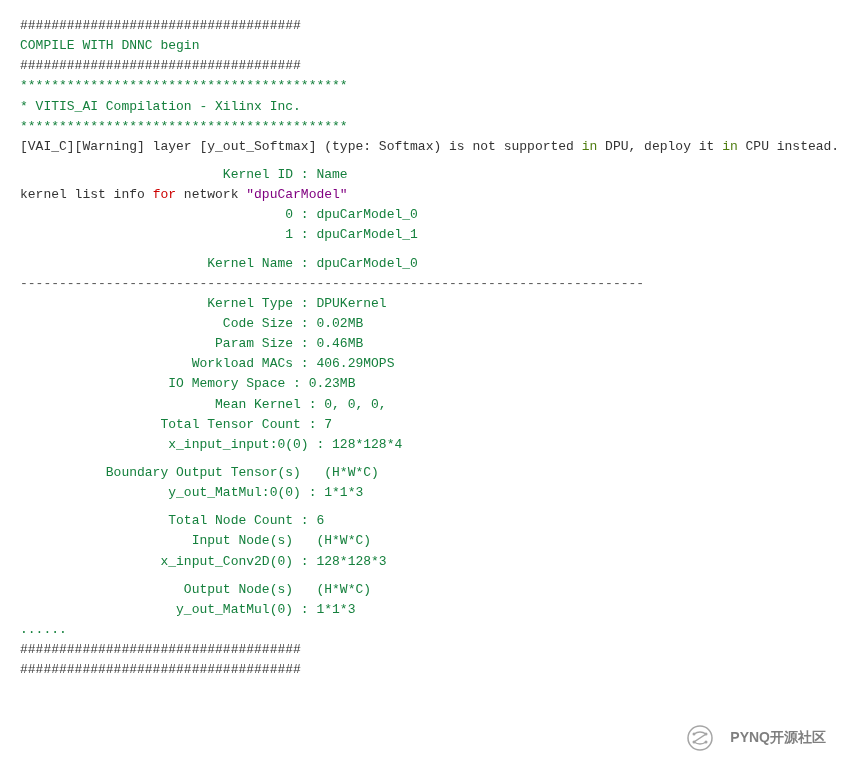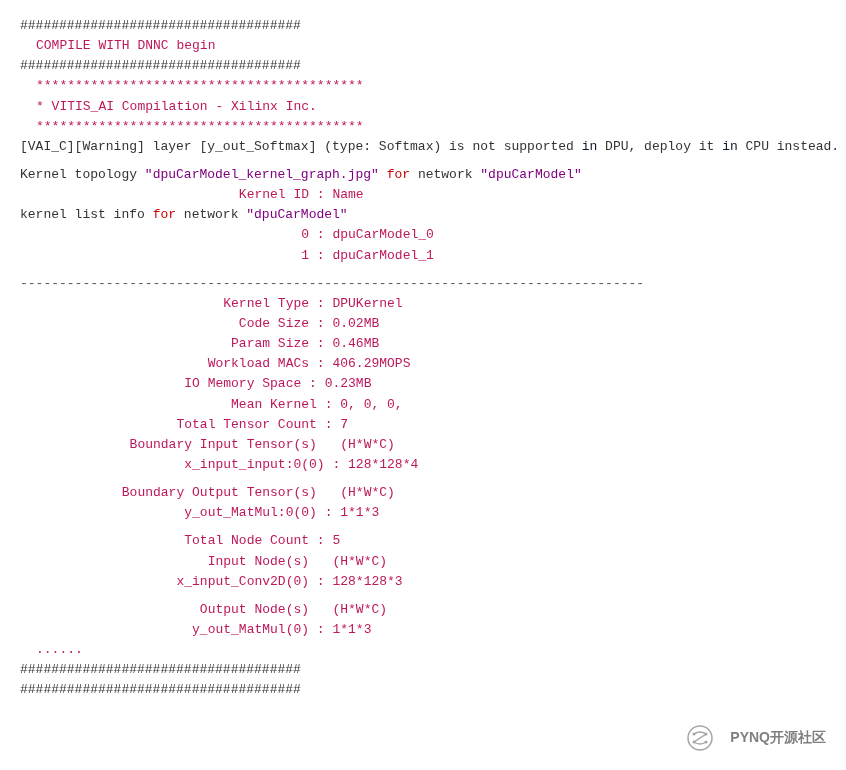--- a/index.html
+++ b/index.html
@@ -25,22 +25,22 @@
       color: #333;
       line-height: 1.55;
     }
 
     .line {
       white-space: pre;
       display: block;
     }
 
     .hash { color: #333333; }
-    .normal { color: #be185d; margin-left: 16px; }
-    .keyword-in { color: #0f172a; font-weight: normal; font-family: Liberation Mono, monospace; }
+    .normal { color: #15803d; }
+    .keyword-in { color: #4d7c0f; font-weight: normal; font-family: Liberation Mono, monospace; }
     .keyword-for { color: #cc0000; }
     .string { color: #800080; }
     .separator { color: #555555; }
 
     .watermark {
       position: absolute;
       bottom: 18px;
       right: 20px;
       display: flex;
       align-items: center;
@@ -68,41 +68,40 @@
 <div class="terminal">
 
   <span class="line hash">####################################</span>
   <span class="line normal">COMPILE WITH DNNC begin</span>
   <span class="line hash">####################################</span>
   <span class="line normal">******************************************</span>
   <span class="line normal">* VITIS_AI Compilation - Xilinx Inc.</span>
   <span class="line normal">******************************************</span>
   <span class="line">[VAI_C][Warning] layer [y_out_Softmax] (type: Softmax) is not supported <span class="keyword-in">in</span> DPU, deploy it <span class="keyword-in">in</span> CPU instead.</span>
   <span class="empty"></span>
-  <span class="line">Kernel topology <span class="string">"dpuCarModel_kernel_graph.jpg"</span> <span class="keyword-for">for</span> network <span class="string">"dpuCarModel"</span></span>
   <span class="line normal">                          Kernel ID : Name</span>
   <span class="line">kernel list info <span class="keyword-for">for</span> network <span class="string">"dpuCarModel"</span></span>
   <span class="line normal">                                  0 : dpuCarModel_0</span>
   <span class="line normal">                                  1 : dpuCarModel_1</span>
   <span class="empty"></span>
+  <span class="line normal">                        Kernel Name : dpuCarModel_0</span>
   <span class="line separator">--------------------------------------------------------------------------------</span>
   <span class="line normal">                        Kernel Type : DPUKernel</span>
   <span class="line normal">                          Code Size : 0.02MB</span>
   <span class="line normal">                         Param Size : 0.46MB</span>
   <span class="line normal">                      Workload MACs : 406.29MOPS</span>
   <span class="line normal">                   IO Memory Space : 0.23MB</span>
   <span class="line normal">                         Mean Kernel : 0, 0, 0,</span>
   <span class="line normal">                  Total Tensor Count : 7</span>
-  <span class="line normal">            Boundary Input Tensor(s)   (H*W*C)</span>
   <span class="line normal">                   x_input_input:0(0) : 128*128*4</span>
   <span class="empty"></span>
   <span class="line normal">           Boundary Output Tensor(s)   (H*W*C)</span>
   <span class="line normal">                   y_out_MatMul:0(0) : 1*1*3</span>
   <span class="empty"></span>
-  <span class="line normal">                   Total Node Count : 5</span>
+  <span class="line normal">                   Total Node Count : 6</span>
   <span class="line normal">                      Input Node(s)   (H*W*C)</span>
   <span class="line normal">                  x_input_Conv2D(0) : 128*128*3</span>
   <span class="empty"></span>
   <span class="line normal">                     Output Node(s)   (H*W*C)</span>
   <span class="line normal">                    y_out_MatMul(0) : 1*1*3</span>
   <span class="line normal">......</span>
   <span class="line hash">####################################</span>
   <span class="line hash">####################################</span>
 
   <div class="watermark">

